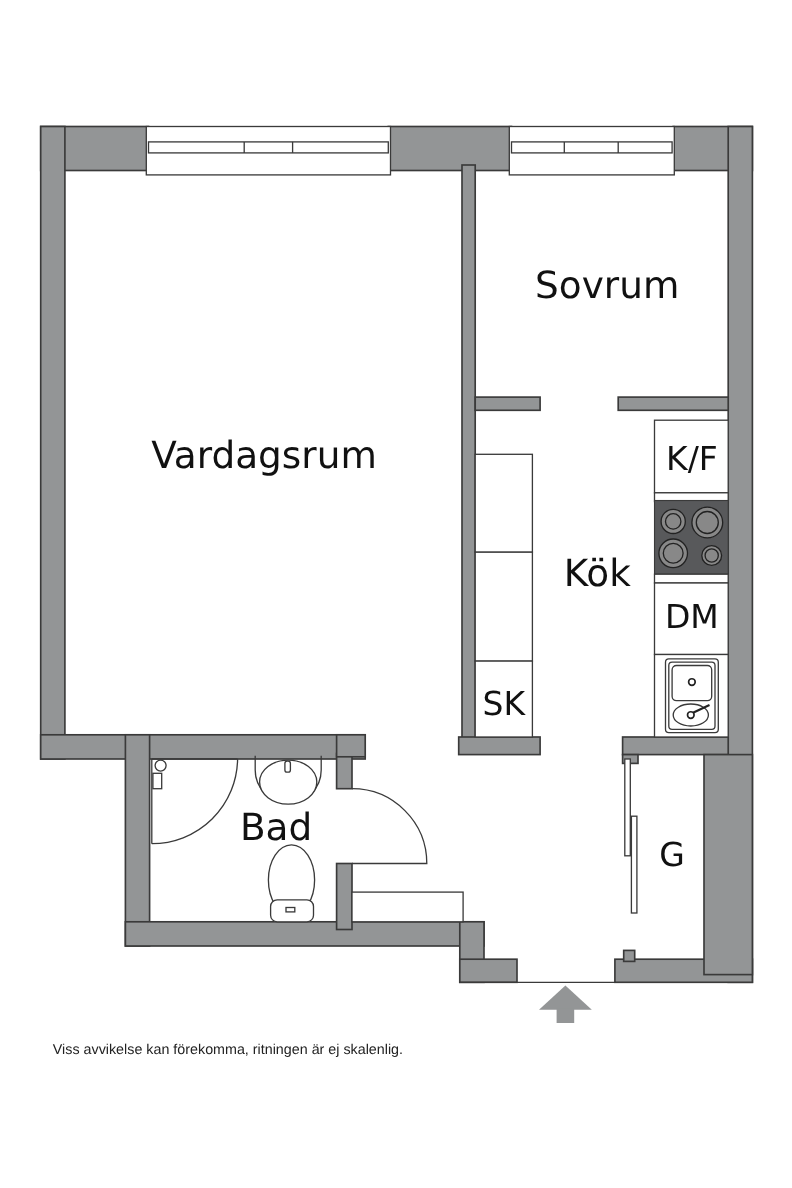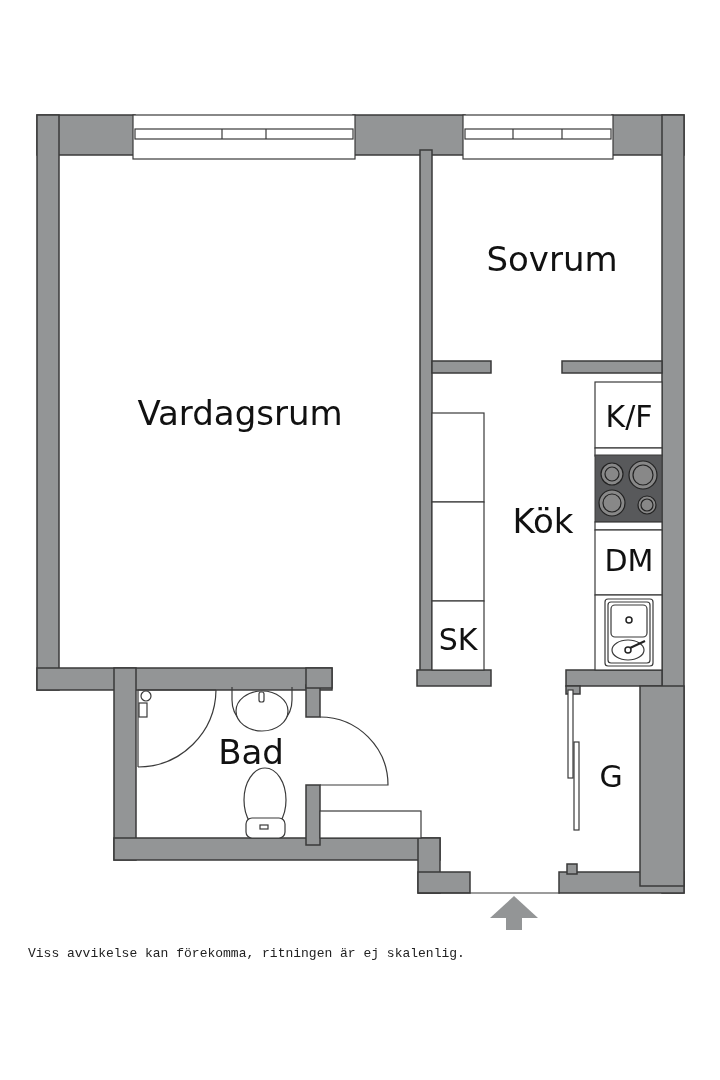--- a/index.html
+++ b/index.html
@@ -2,21 +2,21 @@
 <html><head>
 <meta charset="utf-8">
 <style>
   html, body { margin:0; padding:0; background:#ffffff; }
   body { width:720px; height:1080px; position:relative; overflow:hidden; font-family:"DejaVu Sans", sans-serif; }
   svg { position:absolute; left:0; top:0; }
   .wall { fill:#939596; stroke:#3a3a3a; stroke-width:1.5; }
   .fix { fill:#ffffff; stroke:#3a3a3a; stroke-width:1.2; }
   .line { fill:none; stroke:#3a3a3a; stroke-width:1.2; }
   .lbl { font-family:"DejaVu Sans", sans-serif; fill:#111; }
-  .note { position:absolute; left:28px; top:946px; font-size:13px; color:#222; font-family:Liberation Mono, monospace; }
+  .note { position:absolute; left:48px; top:946px; font-size:13px; color:#222; font-family:Liberation Sans, sans-serif; }
 </style>
 </head>
 <body>
 
 <svg width="720" height="1080" viewBox="0 0 720 1080">
 
   <g>
 
     <rect class="wall" x="37" y="115" width="98" height="40"></rect>
 

